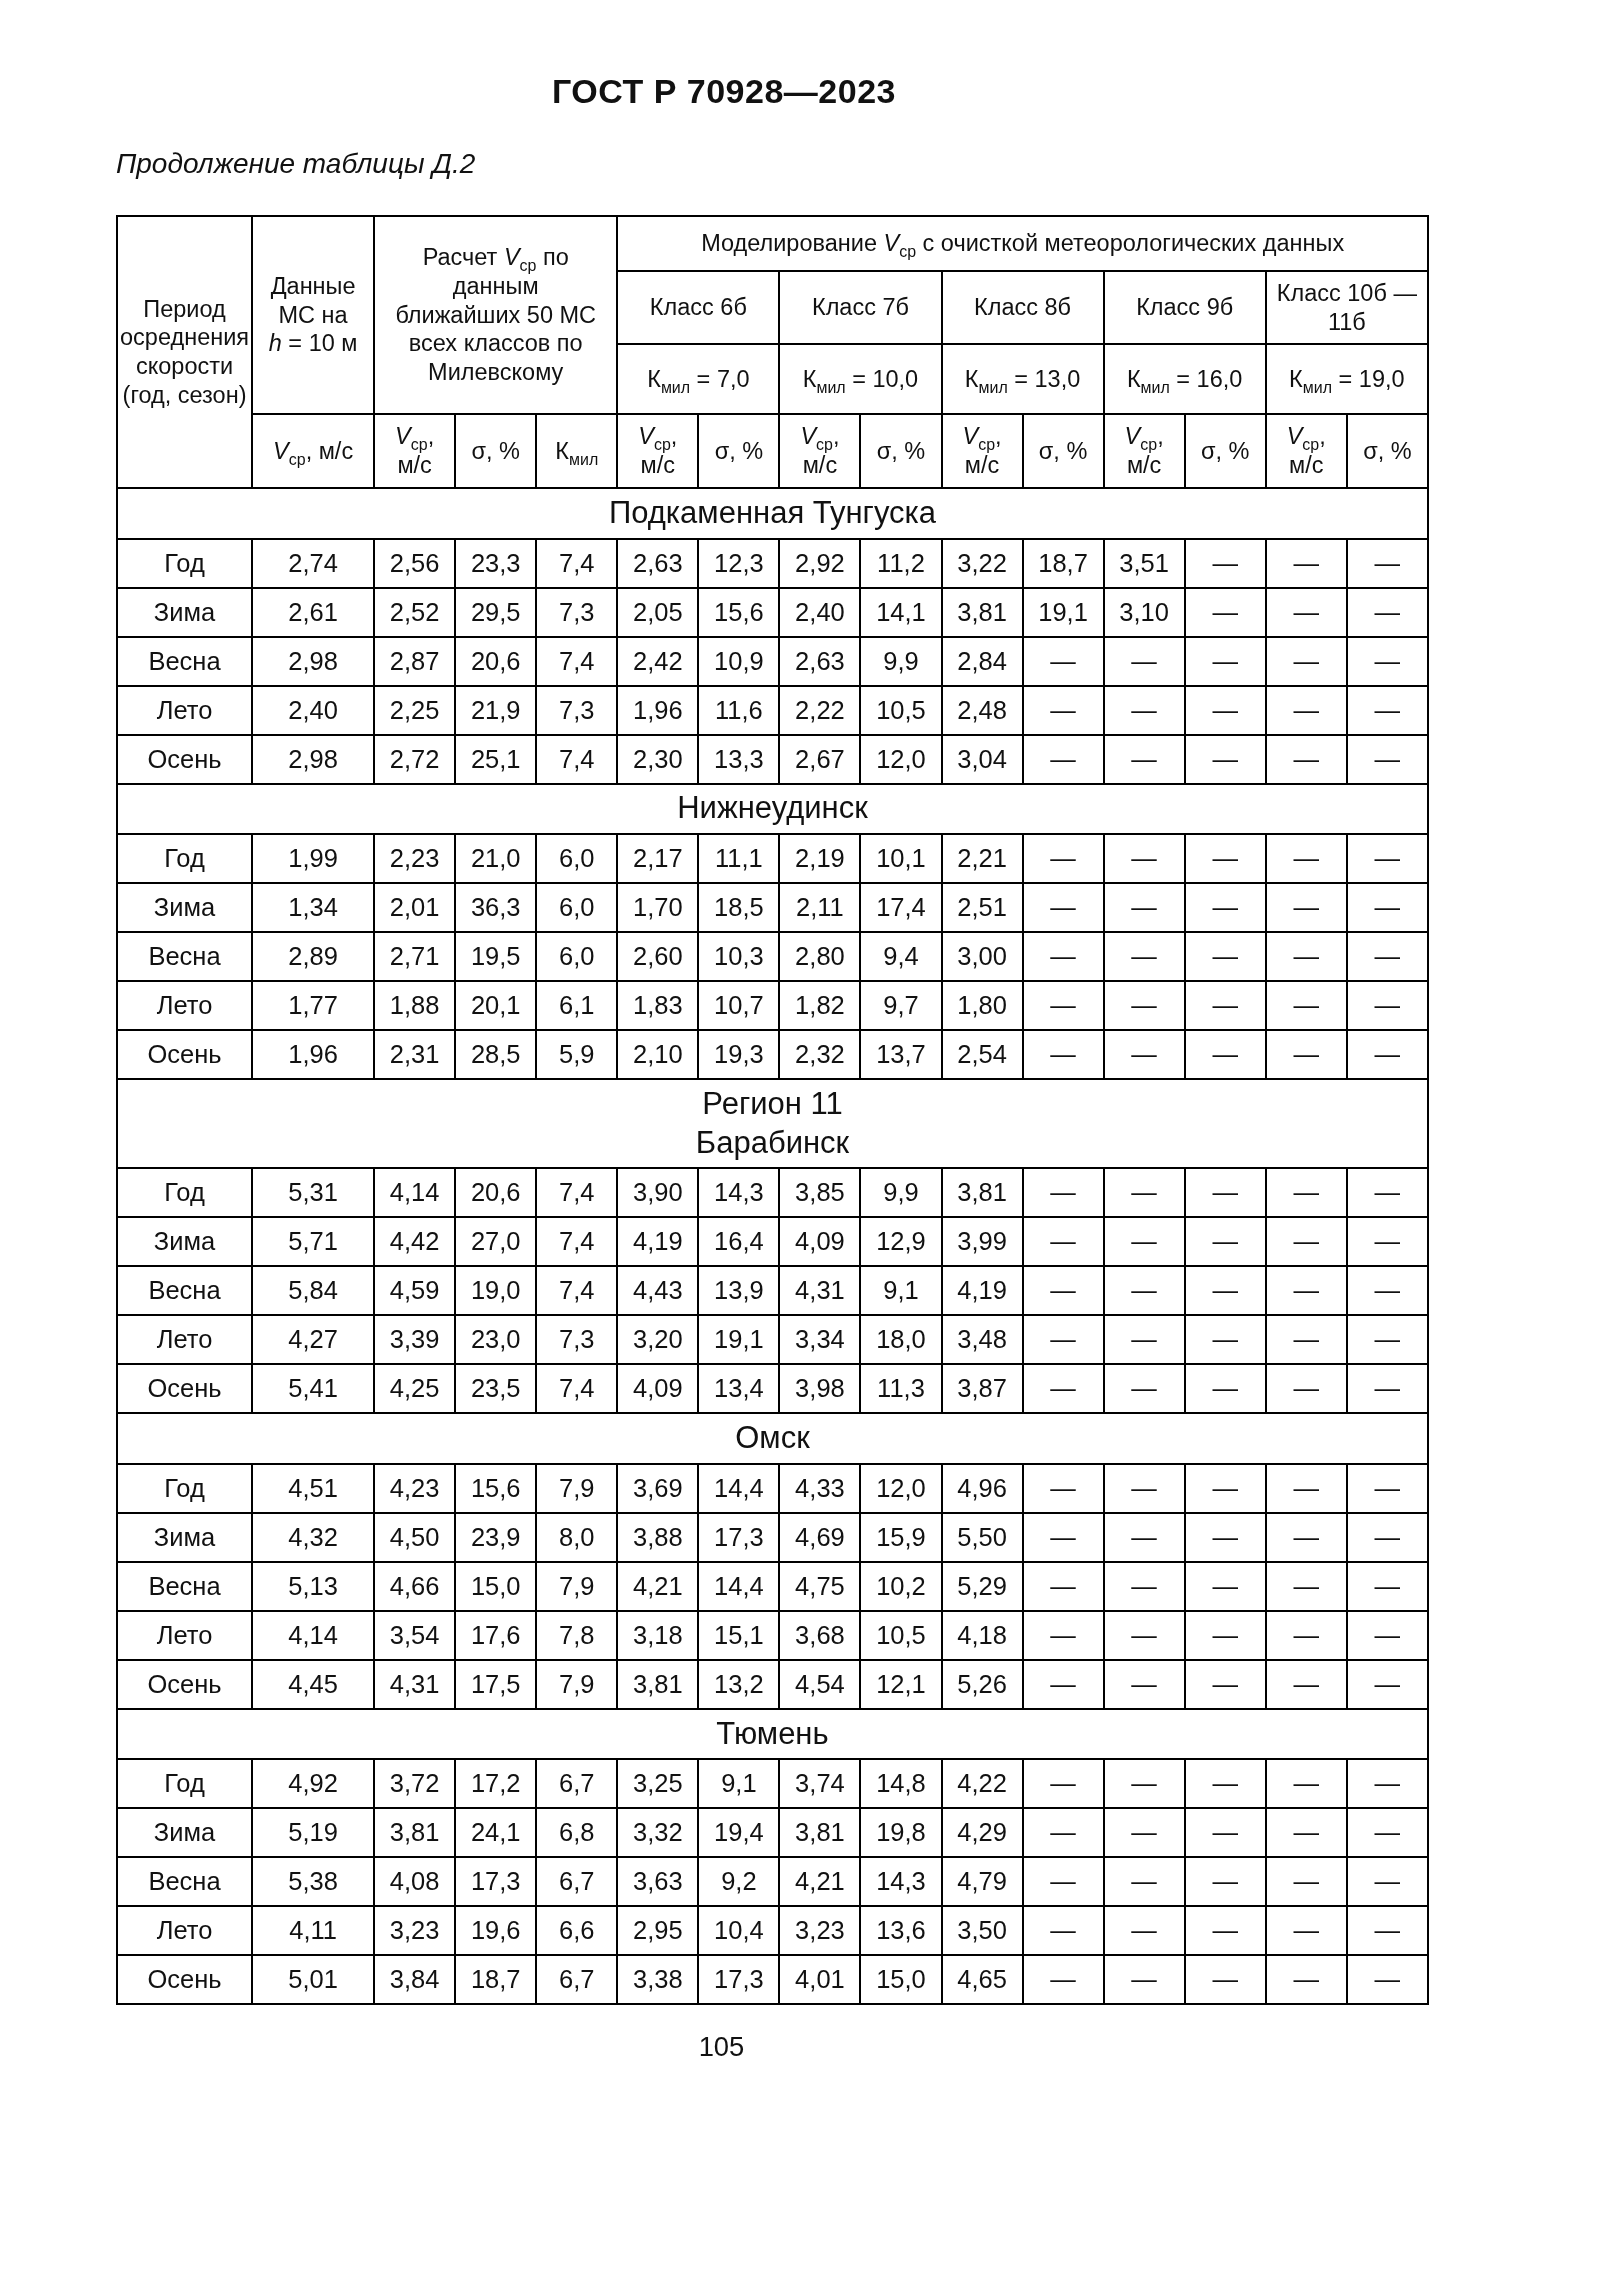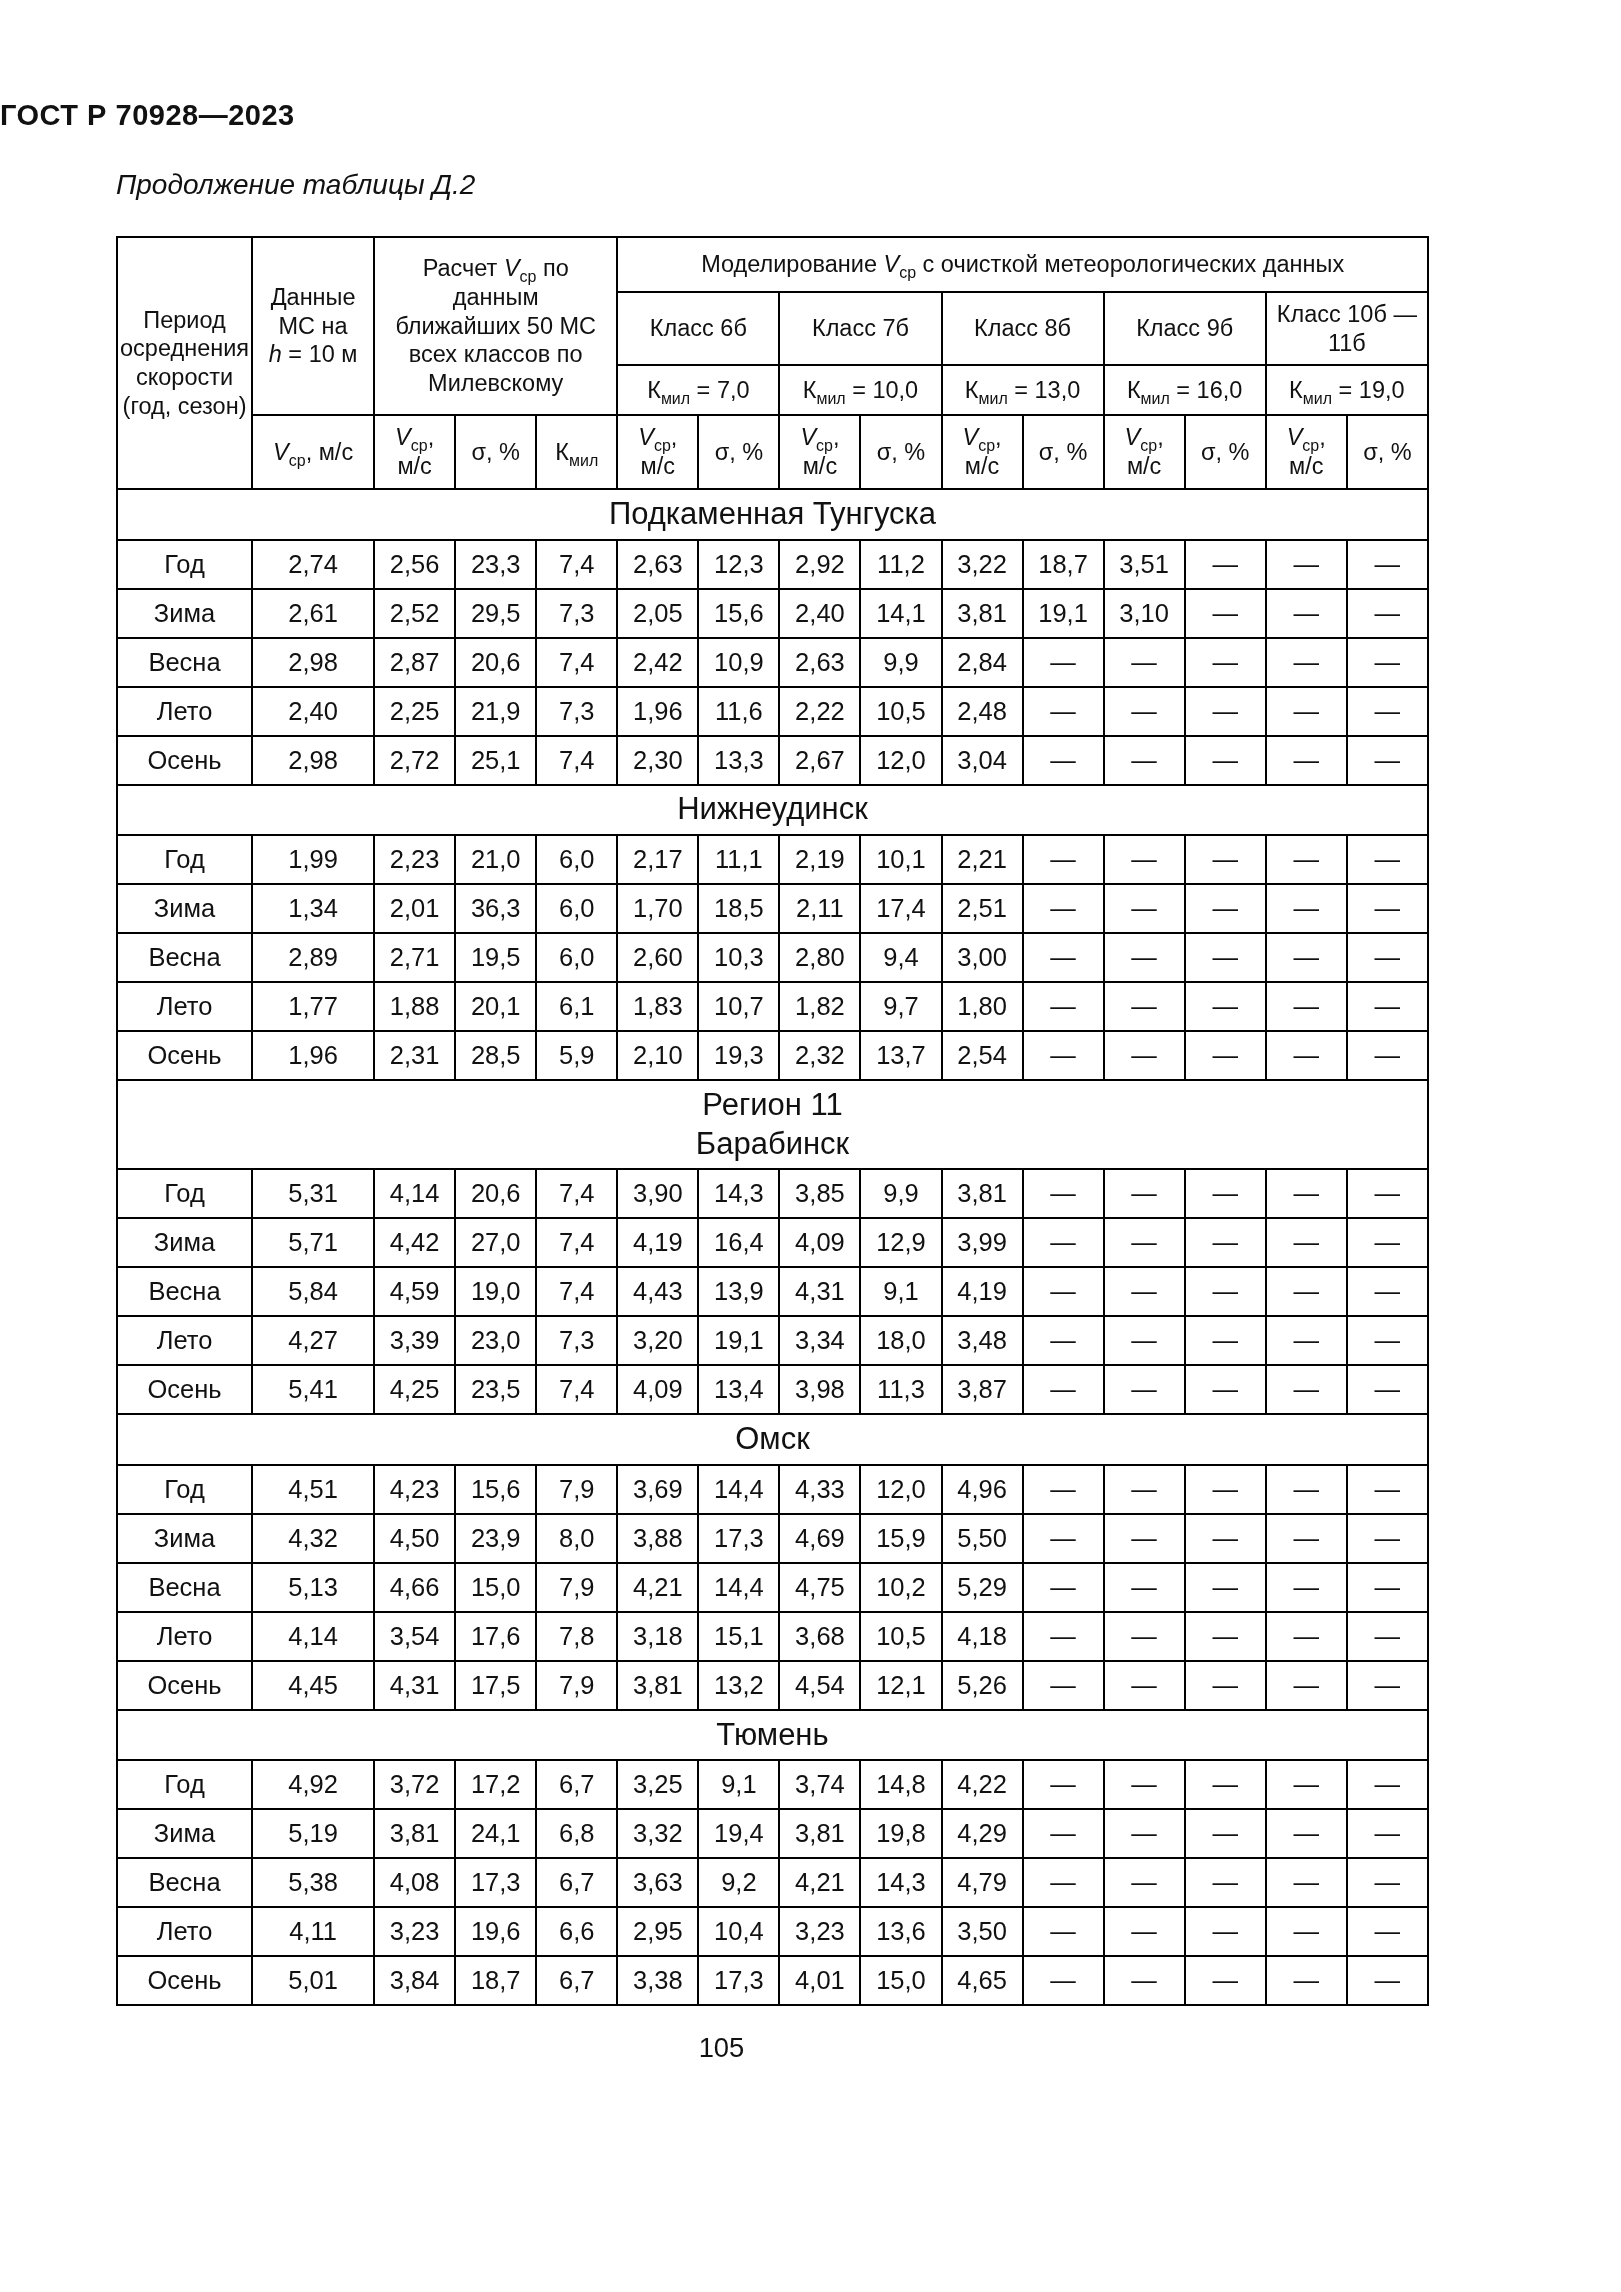--- a/index.html
+++ b/index.html
@@ -5,24 +5,24 @@
   * { box-sizing: border-box; }
   html, body { margin: 0; padding: 0; }
   body {
     width: 1621px; height: 2293px;
     background: #ffffff;
     color: #111;
     font-family: "Liberation Sans", sans-serif;
     overflow: hidden;
   }
   .doc-number {
-    margin: 99px 173px 0 0;
-    text-align: left;
+    margin: 72px 173px 0 0;
+    text-align: center;
     font-weight: bold;
-    font-size: 29px;
+    font-size: 34px;
     letter-spacing: 0.5px;
   }
   .caption {
     margin: 37px 0 0 116px;
     font-style: italic;
     font-size: 28px;
   }
   table.main {
     margin: 35px 0 0 116px;
     width: 1313px;
@@ -41,21 +41,21 @@
     padding: 2px 2px;
   }
   thead th {
     font-size: 23.5px;
     line-height: 1.22;
     white-space: pre-line;
     border-radius: 6px;
   }
   tr.row-top th    { height: 55px; }
   tr.row-classes th{ height: 73px; }
-  tr.row-kmil th   { height: 50px; }
+  tr.row-kmil th   { height: 70px; }
   tr.row-units th  { height: 74px; }
   tbody td {
     font-size: 25.5px;
     height: 49px;
   }
   tr.section-row td {
     height: 45px;
     font-size: 31px;
     line-height: 1.25;
     white-space: pre-line;

